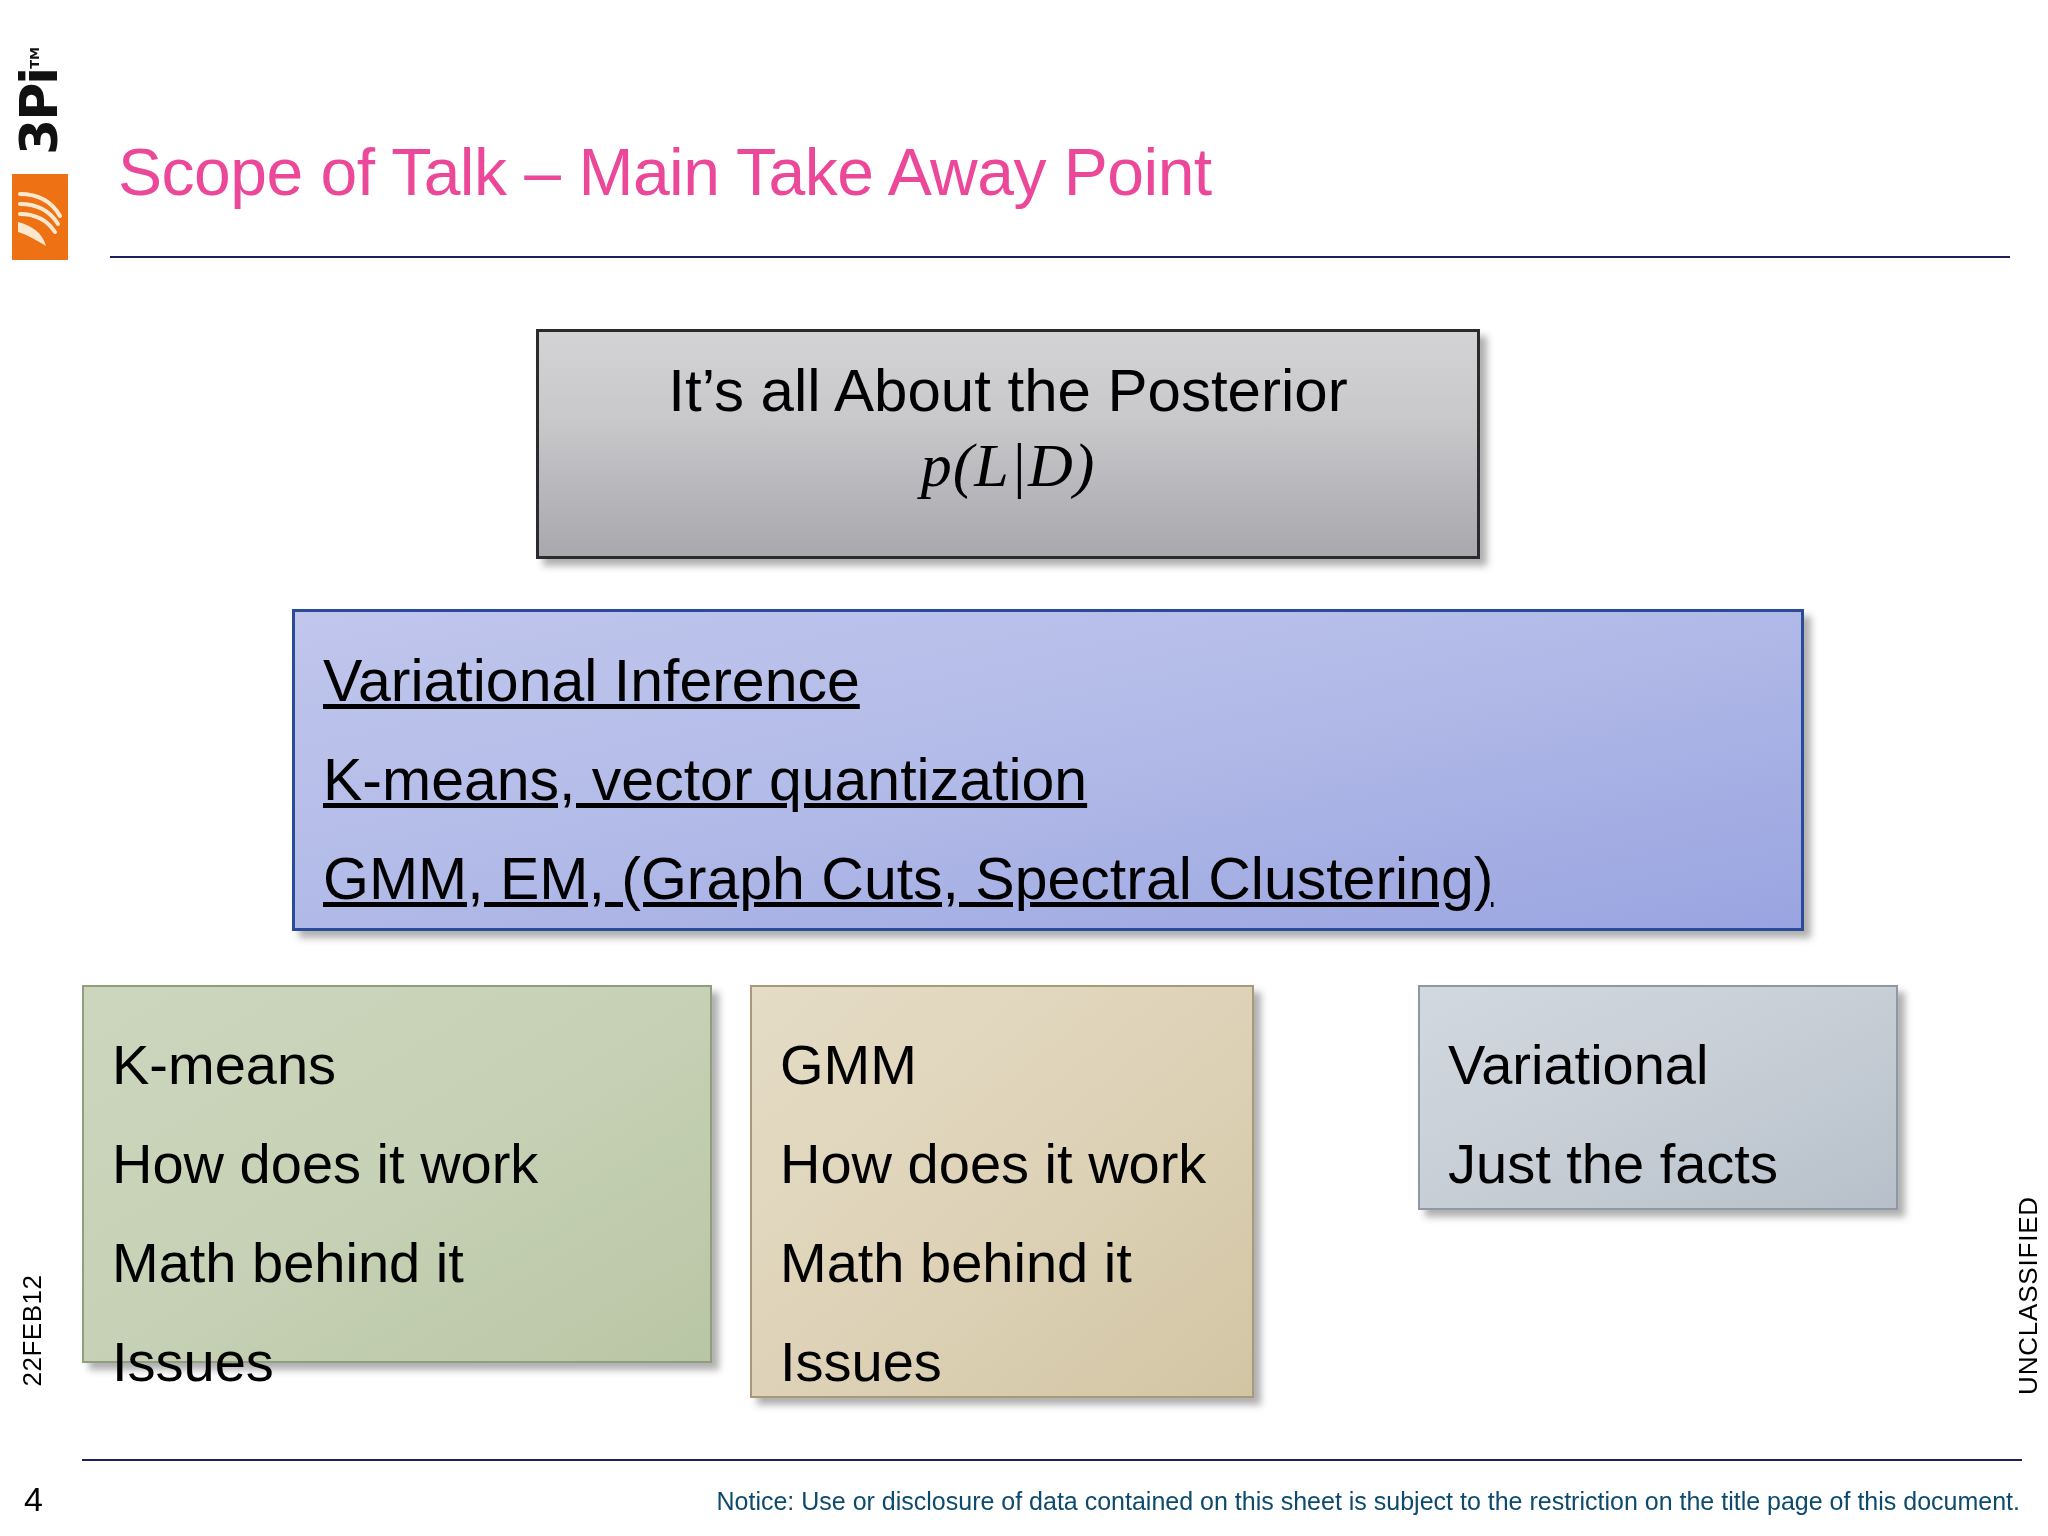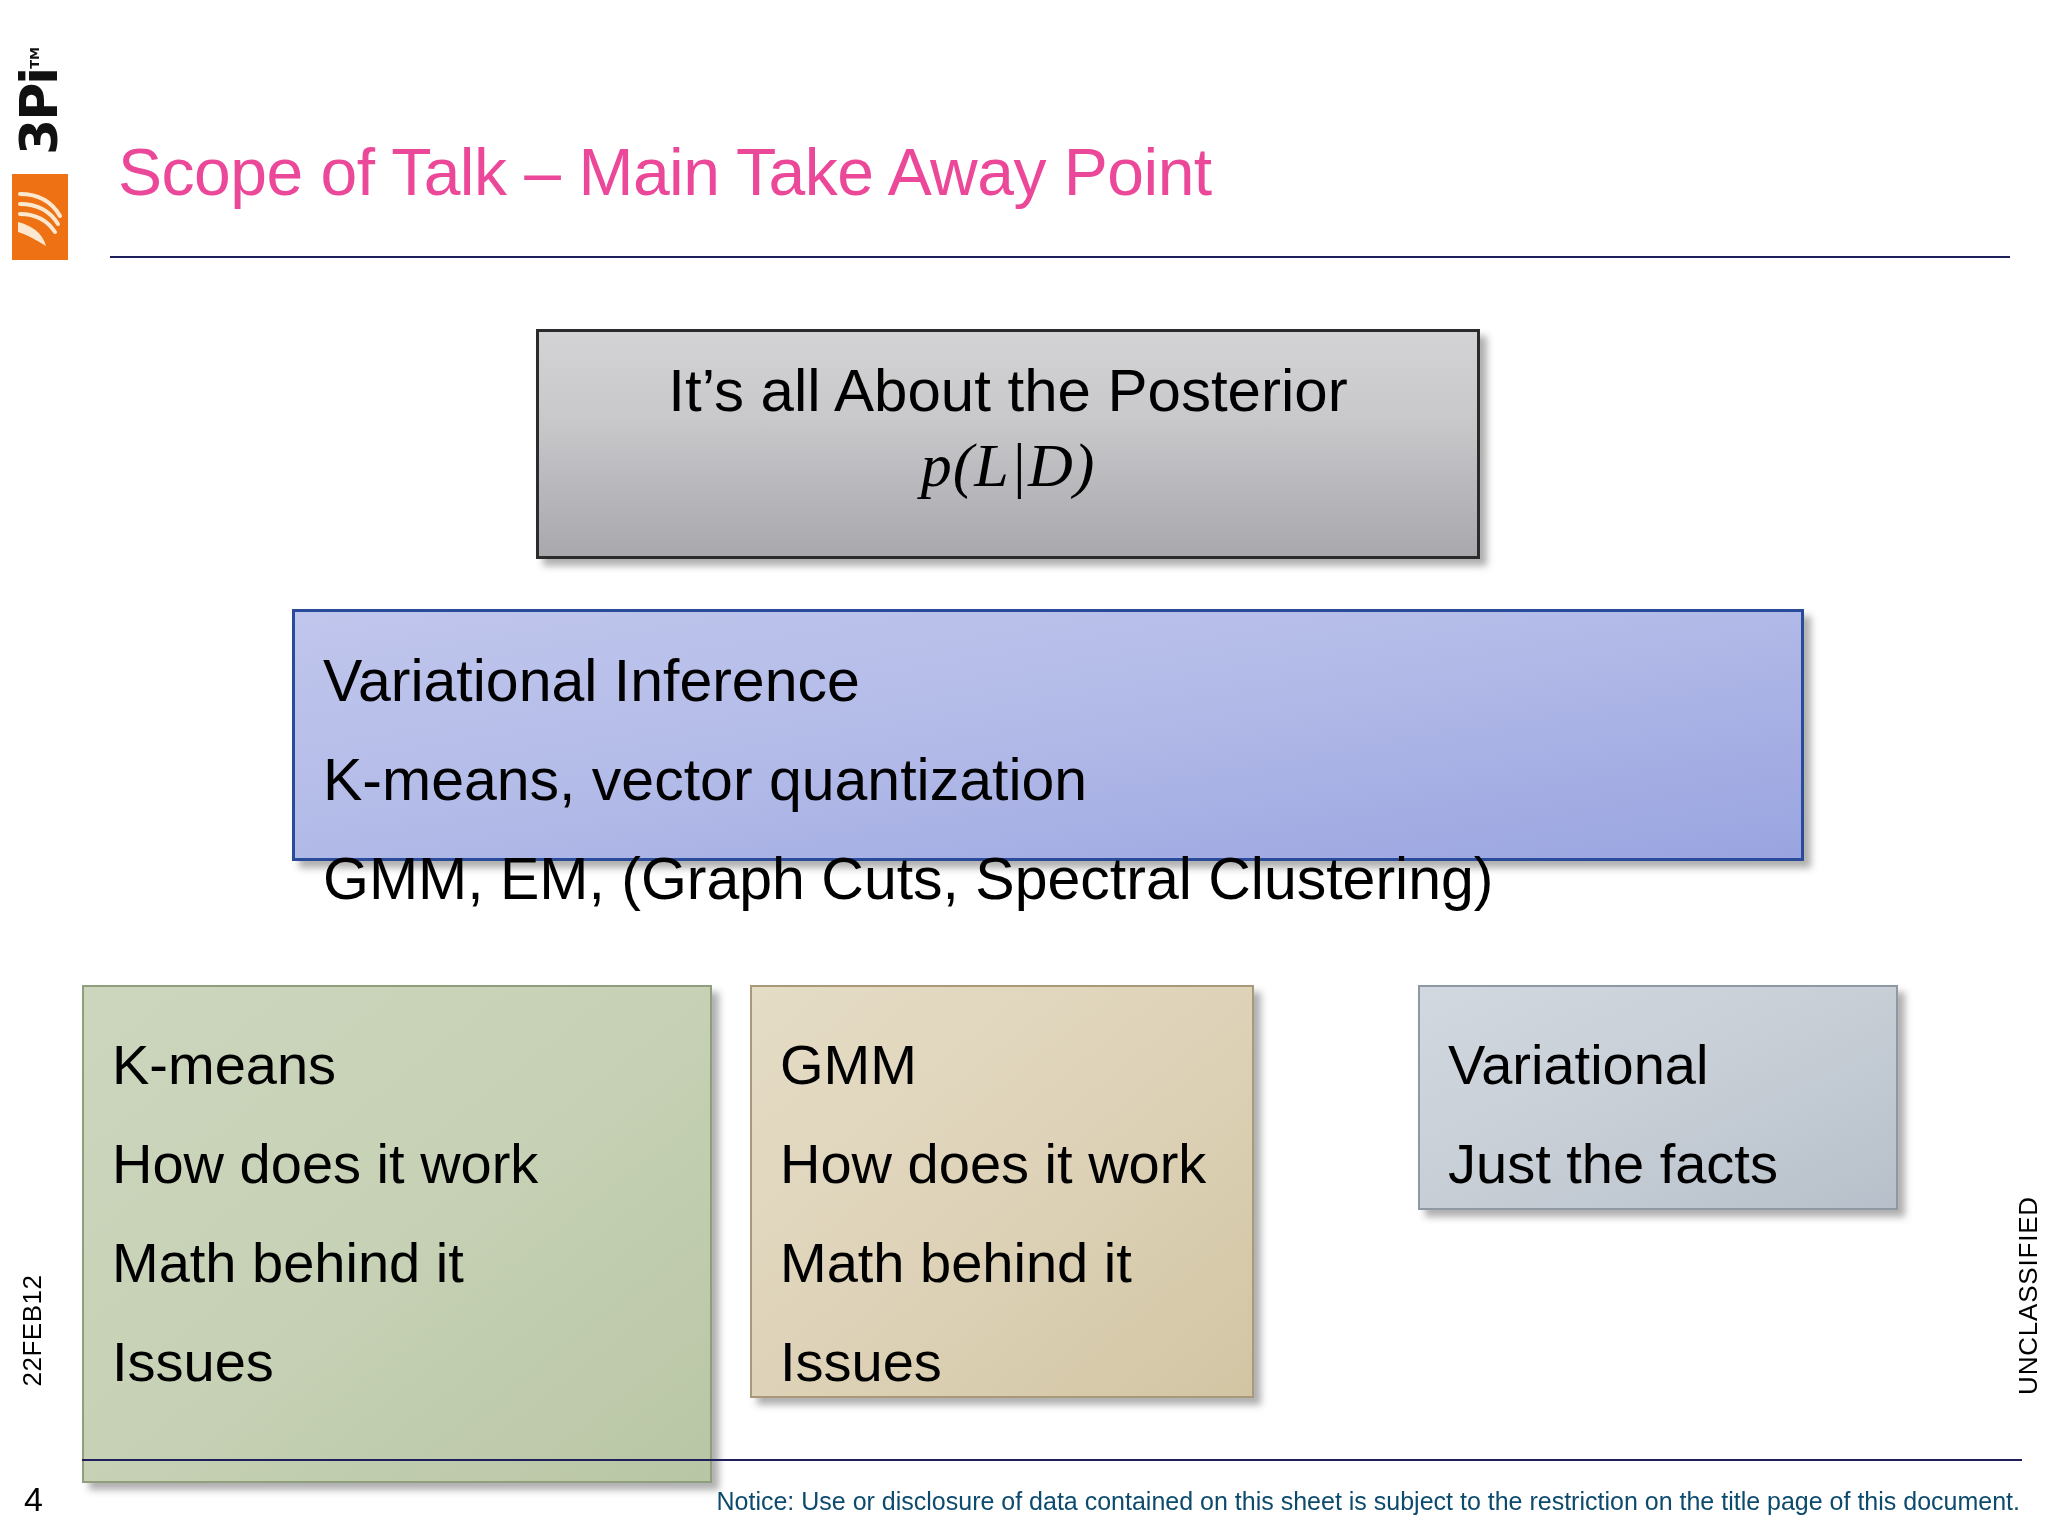--- a/index.html
+++ b/index.html
@@ -111,44 +111,45 @@
     font-style: italic;
     font-size: 62px;
     line-height: 74px;
     letter-spacing: 1px;
   }
 
   .methods-box {
     left: 292px;
     top: 603px;
     width: 1512px;
-    height: 252px;
+    height: 322px;
     border: 3px solid #2a4a9a;
     background: linear-gradient(to bottom right, #c0c6ec 0%, #b3bbe8 45%, #9aa4e0 100%);
     padding: 20px 0 0 28px;
+    text-decoration: underline;
   }
   .methods-line {
     font-size: 59px;
     line-height: 99px;
     white-space: nowrap;
   }
 
   .topic-box {
     top: 979px;
     padding: 28px 0 0 28px;
   }
   .topic-line {
     font-size: 56px;
     line-height: 99px;
     white-space: nowrap;
   }
   .topic-kmeans {
     left: 82px;
     width: 630px;
-    height: 498px;
+    height: 378px;
     border: 2px solid #919e7e;
     background: linear-gradient(to bottom right, #ccd6bd 0%, #c6d1b5 50%, #b9c6a5 100%);
   }
   .topic-gmm {
     left: 750px;
     width: 504px;
     height: 413px;
     border: 2px solid #a89a78;
     background: linear-gradient(to bottom right, #e5dcc6 0%, #ded3b8 50%, #d2c5a4 100%);
   }

